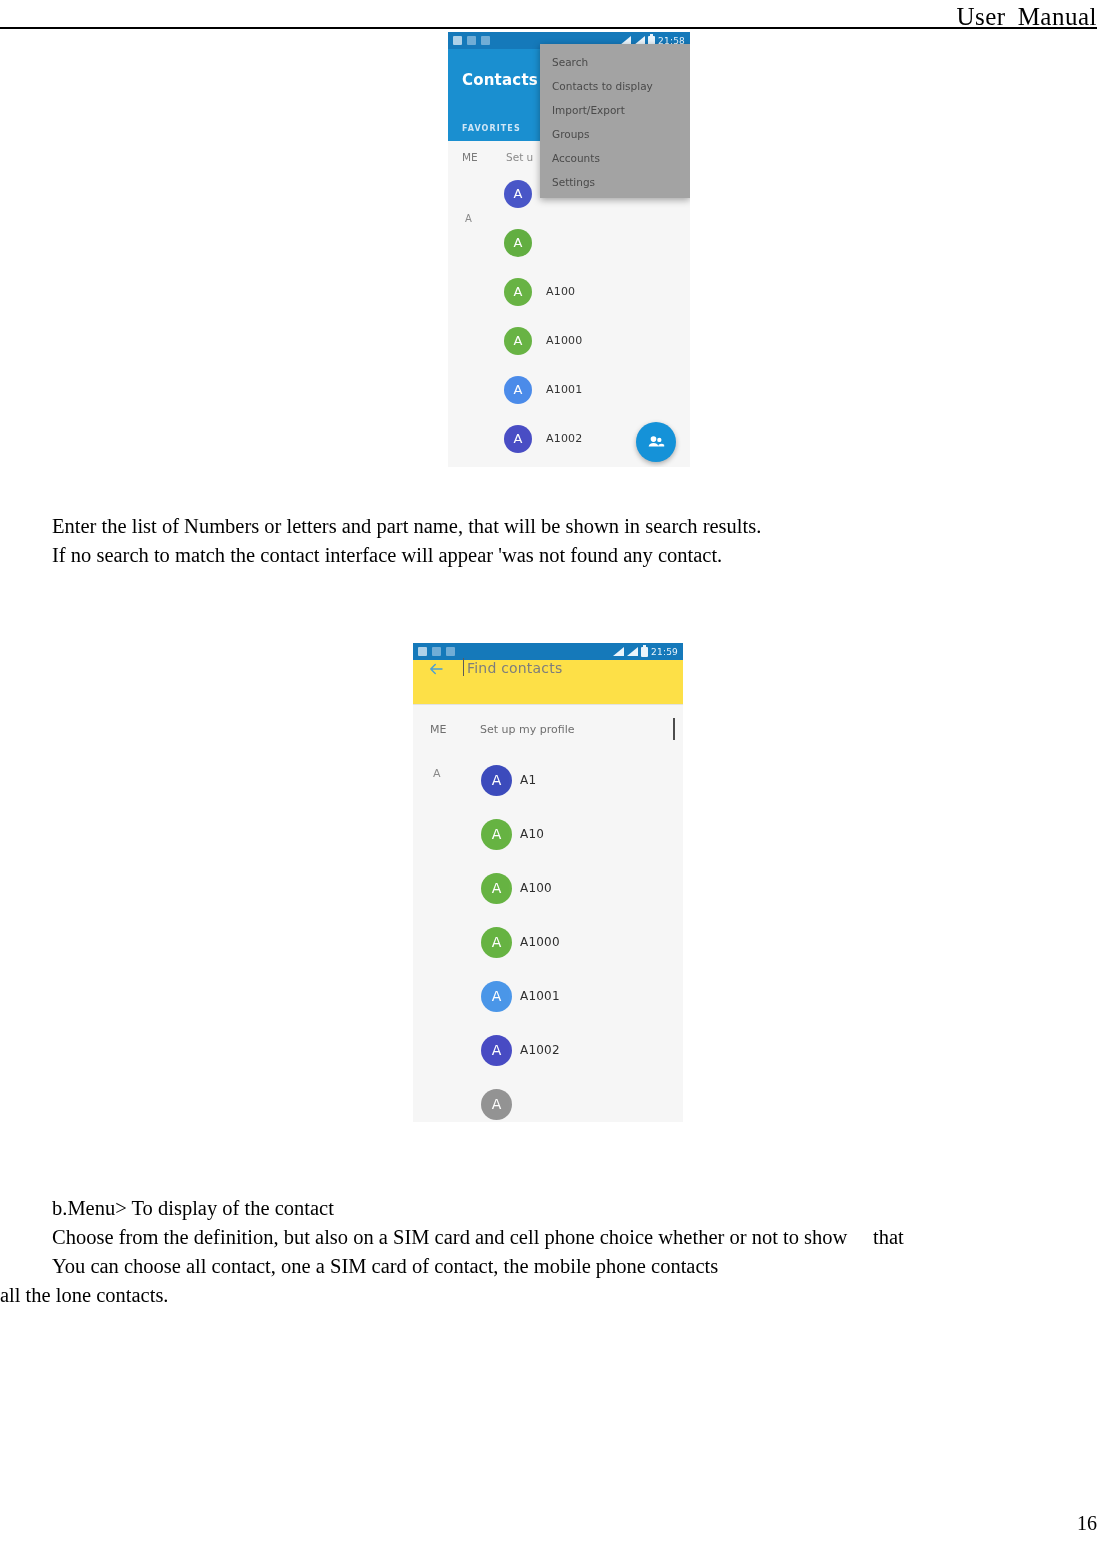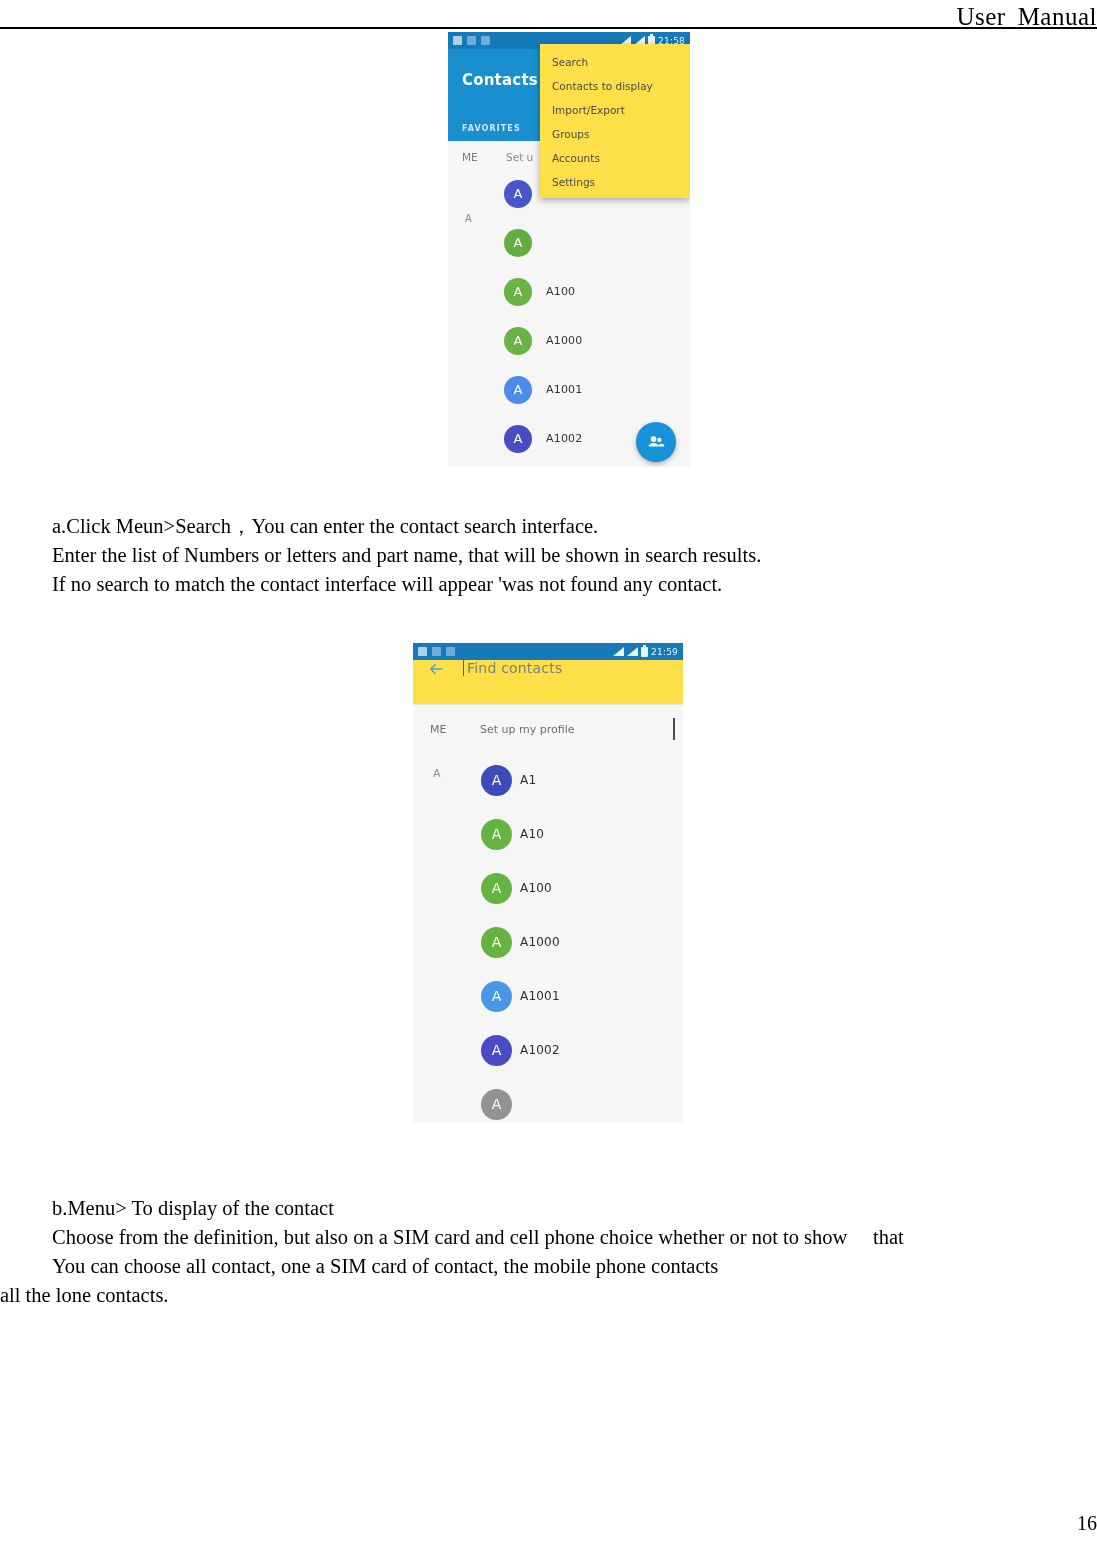--- a/index.html
+++ b/index.html
@@ -120,21 +120,21 @@
     font-size: 8px;
     font-weight: bold;
     letter-spacing: 1.1px;
     text-align: right;
   }
   .overflow-menu {
     position: absolute;
     left: 92px;
     top: 12px;
     width: 150px;
-    background: #fde047;
+    background: #a3a3a3;
     box-shadow: 0 2px 7px rgba(0,0,0,.35);
     padding: 6px 0 4px 0;
     z-index: 6;
   }
   .menu-item {
     padding: 6px 0 6px 12px;
     font-size: 10.5px;
     color: #4a4a4a;
     font-family: "DejaVu Sans", sans-serif;
     line-height: 1.15;
@@ -386,21 +386,20 @@
     <div class="menu-item">Search</div>
     <div class="menu-item">Contacts to display</div>
     <div class="menu-item">Import/Export</div>
     <div class="menu-item">Groups</div>
     <div class="menu-item">Accounts</div>
     <div class="menu-item">Settings</div>
   </div>
 </div>
 
 <div class="para" id="para-a">
-  <div class="line">a.Click Meun&gt;Search，You can enter the contact search interface.</div>
   <div class="line">Enter the list of Numbers or letters and part name, that will be shown in search results.</div>
   <div class="line">If no search to match the contact interface will appear 'was not found any contact.</div>
 </div>
 
 <div class="phone" id="shot-search">
 
   <div class="statusbar">
     <span class="sb-left">
       <span class="sb-ico"></span>
       <span class="sb-ico dim"></span>

